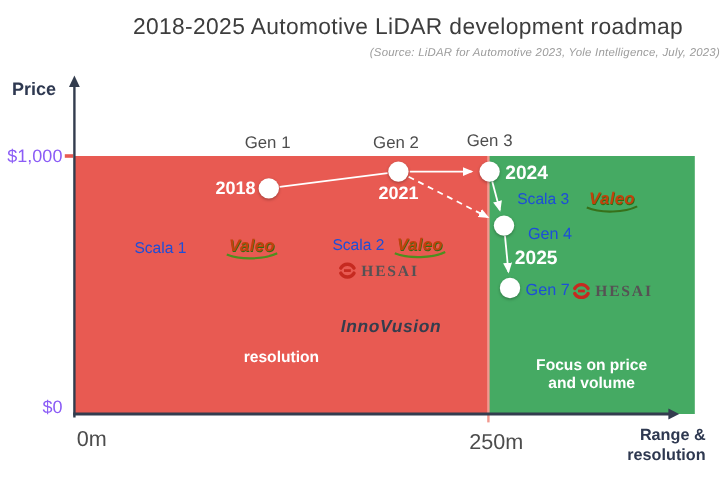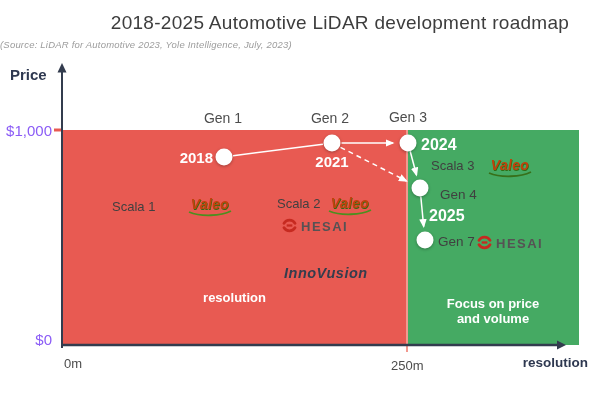--- a/index.html
+++ b/index.html
@@ -3,21 +3,21 @@
 <meta charset="utf-8">
 <style>
   html,body{margin:0;padding:0;background:#fff;}
   .stage{
     position:relative;width:600px;height:420px;background:#fff;overflow:hidden;
     font-family:"Liberation Sans","DejaVu Sans",sans-serif;
   }
   .abs{position:absolute;}
   .title{top:12px;left:0;width:600px;text-align:center;font-size:19px;font-weight:500;
          color:#3d3d3d;letter-spacing:.3px;padding-left:40px;}
-  .subtitle{top:39px;left:0;width:600px;text-align:left;font-size:9.5px;font-style:italic;
+  .subtitle{top:39px;left:0;width:600px;text-align:right;font-size:9.5px;font-style:italic;
             color:#9c9c9c;letter-spacing:.2px;}
   .price-label{left:10px;top:66px;font-size:15px;font-weight:bold;color:#2e3850;}
   .ytick{left:0;width:52px;text-align:right;font-size:15px;color:#8b5cf6;}
   .ytick-max{top:122px;}
   .ytick-min{top:331px;}
   .zone{top:130px;height:215px;}
   .zone-red{left:62px;width:345px;}
   .zone-green{left:407px;width:172px;}
   .boundary{left:406px;top:130px;width:2px;height:222px;background:#f2998f;}
   .zone-label{position:absolute;left:0;right:0;text-align:center;color:#fff;
@@ -26,45 +26,45 @@
   .zone-green .zone-label{top:166px;}
   .gen-top{width:56px;text-align:center;font-size:14px;color:#4d4d4d;}
   .gen1-top{left:195px;top:110px;}
   .gen2-top{left:302px;top:110px;}
   .gen3-top{left:380px;top:109px;}
   .year{color:#fff;font-weight:bold;font-size:15px;}
   .y2018{left:163px;top:149px;width:50px;text-align:right;}
   .y2021{left:306px;top:153px;width:52px;text-align:center;}
   .y2024{left:421px;top:136px;font-size:16px;}
   .y2025{left:429px;top:207px;font-size:16px;}
-  .wlabel{color:#404040;font-size:13px;}
+  .wlabel{color:#1d4ed8;font-size:13px;}
   .scala1{left:112px;top:199px;}
   .scala2{left:277px;top:196px;}
   .scala3{left:431px;top:158px;}
   .gen4-l{left:440px;top:187px;font-size:13.5px;}
   .gen5-l{left:438px;top:234px;font-size:13.5px;}
   .overlay{left:0;top:0;pointer-events:none;}
   .pt{filter:drop-shadow(0 1.5px 1.5px rgba(0,0,0,.3));}
   
   .valeo{display:inline-block;text-align:center;line-height:1;}
   .valeo-text{font-style:italic;font-weight:bold;font-size:14px;letter-spacing:.3px;
               color:#c2410c;text-shadow:0.5px 0.8px 0 #2f6d14;display:block;text-align:center;}
   .valeo svg{display:block;margin-top:-1px;}
   .valeo-r1{left:187px;top:197px;}
   .valeo-r2{left:327px;top:196px;}
   .valeo-g{left:487px;top:158px;}
   
-  .hesai{display:flex;align-items:flex-end;gap:3px;}
+  .hesai{display:flex;align-items:center;gap:3px;font-family:Liberation Serif, serif;}
   .hesai-text{font-weight:bold;font-size:13px;letter-spacing:1.5px;color:#565254;}
   .hesai-red{left:281px;top:217px;}
   .hesai-green{left:476px;top:234px;}
   
   .innovusion{left:284px;top:243px;font-style:italic;font-weight:bold;font-size:14.5px;
               color:#353d4d;letter-spacing:.5px;margin-top:22px;}
-  .xtick{font-size:13px;color:#4c4c4c;}
+  .xtick{font-size:18px;color:#4c4c4c;}
   .xtick-0{left:64px;top:356px;}
   .xtick-250{left:391px;top:358px;}
   .xaxis-title{left:458px;top:355px;width:130px;text-align:right;font-size:13.5px;
                font-weight:bold;color:#2e3850;line-height:16px;}
 </style>
 </head>
 <body>
 
 <div class="stage">
 
@@ -165,16 +165,17 @@
       <rect x="8" y="10.4" width="8" height="3.2" fill="#c62a20"></rect>
     </svg>
     <b class="hesai-text">HESAI</b>
   </span>
 
   <div class="abs innovusion">InnoVusion</div>
 
   <div class="abs xtick xtick-0">0m</div>
   <div class="abs xtick xtick-250">250m</div>
   <div class="abs xaxis-title">
+    <div>Range &amp;</div>
     <div>resolution</div>
   </div>
 
 </div>
 
 </body></html>

